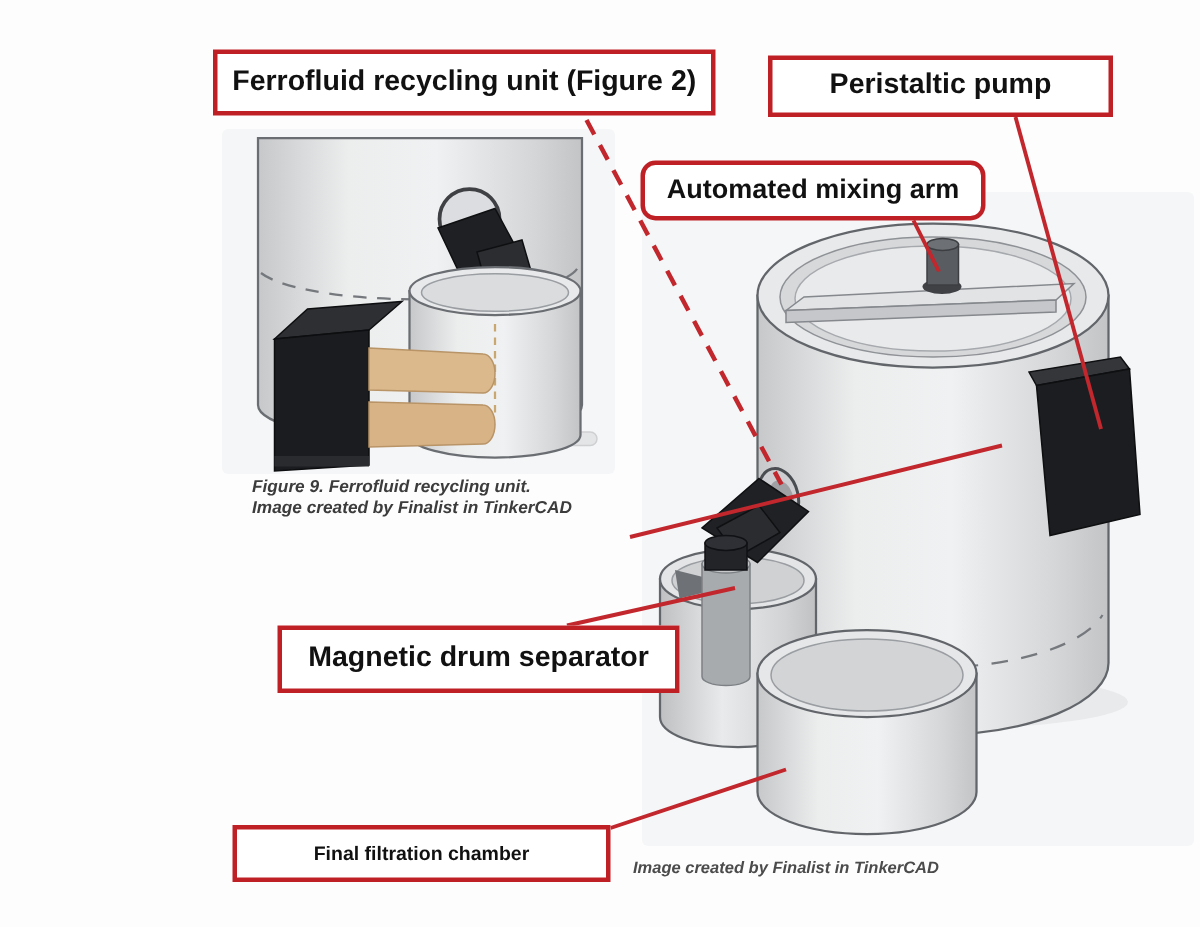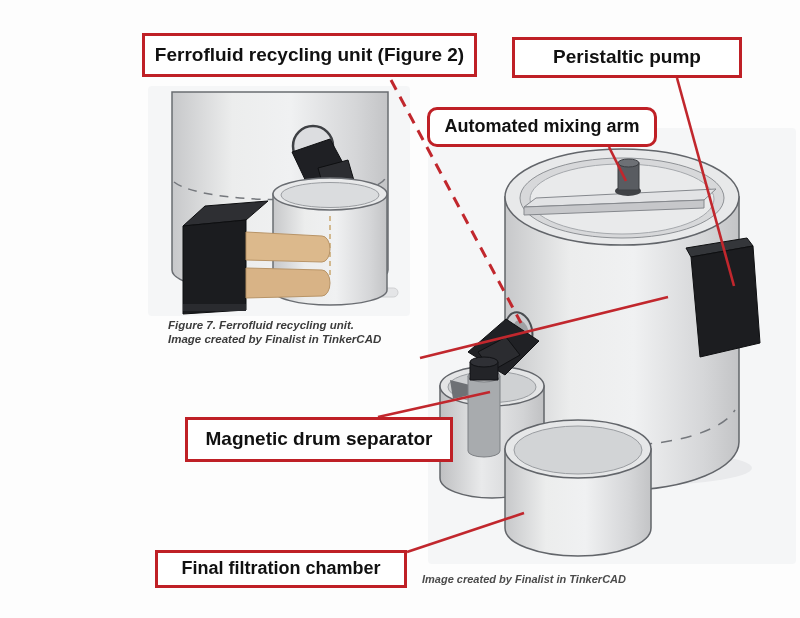--- a/index.html
+++ b/index.html
@@ -123,22 +123,22 @@
 
   <div class="callout" style="left:142px;top:33px;width:335px;height:44px;font-size:19px;">Ferrofluid recycling unit (Figure 2)</div>
 
   <div class="callout" style="left:512px;top:37px;width:230px;height:41px;font-size:19px;text-align:right;">Peristaltic pump</div>
 
   <div class="callout" style="left:427px;top:107px;width:230px;height:40px;font-size:18px;border-radius:10px;">Automated mixing arm</div>
 
 
   <div class="callout" style="left:185px;top:417px;width:268px;height:45px;font-size:19px;">Magnetic drum separator</div>
 
-  <div class="callout" style="left:155px;top:550px;width:252px;height:38px;font-size:18px;">Final filtration chamber</div>
+  <div class="callout" style="left:155px;top:550px;width:252px;height:38px;font-size:13px;">Final filtration chamber</div>
 
   <div class="caption" style="left:168px;top:318px;">
-    <div>Figure 7. Ferrofluid recycling unit.</div>
+    <div>Figure 9. Ferrofluid recycling unit.</div>
     <div>Image created by Finalist in TinkerCAD</div>
   </div>
 
   <div class="caption gray" style="left:422px;top:572px;font-weight:bold;">Image created by Finalist in TinkerCAD</div>
 
 </div>
 
 </body></html>

